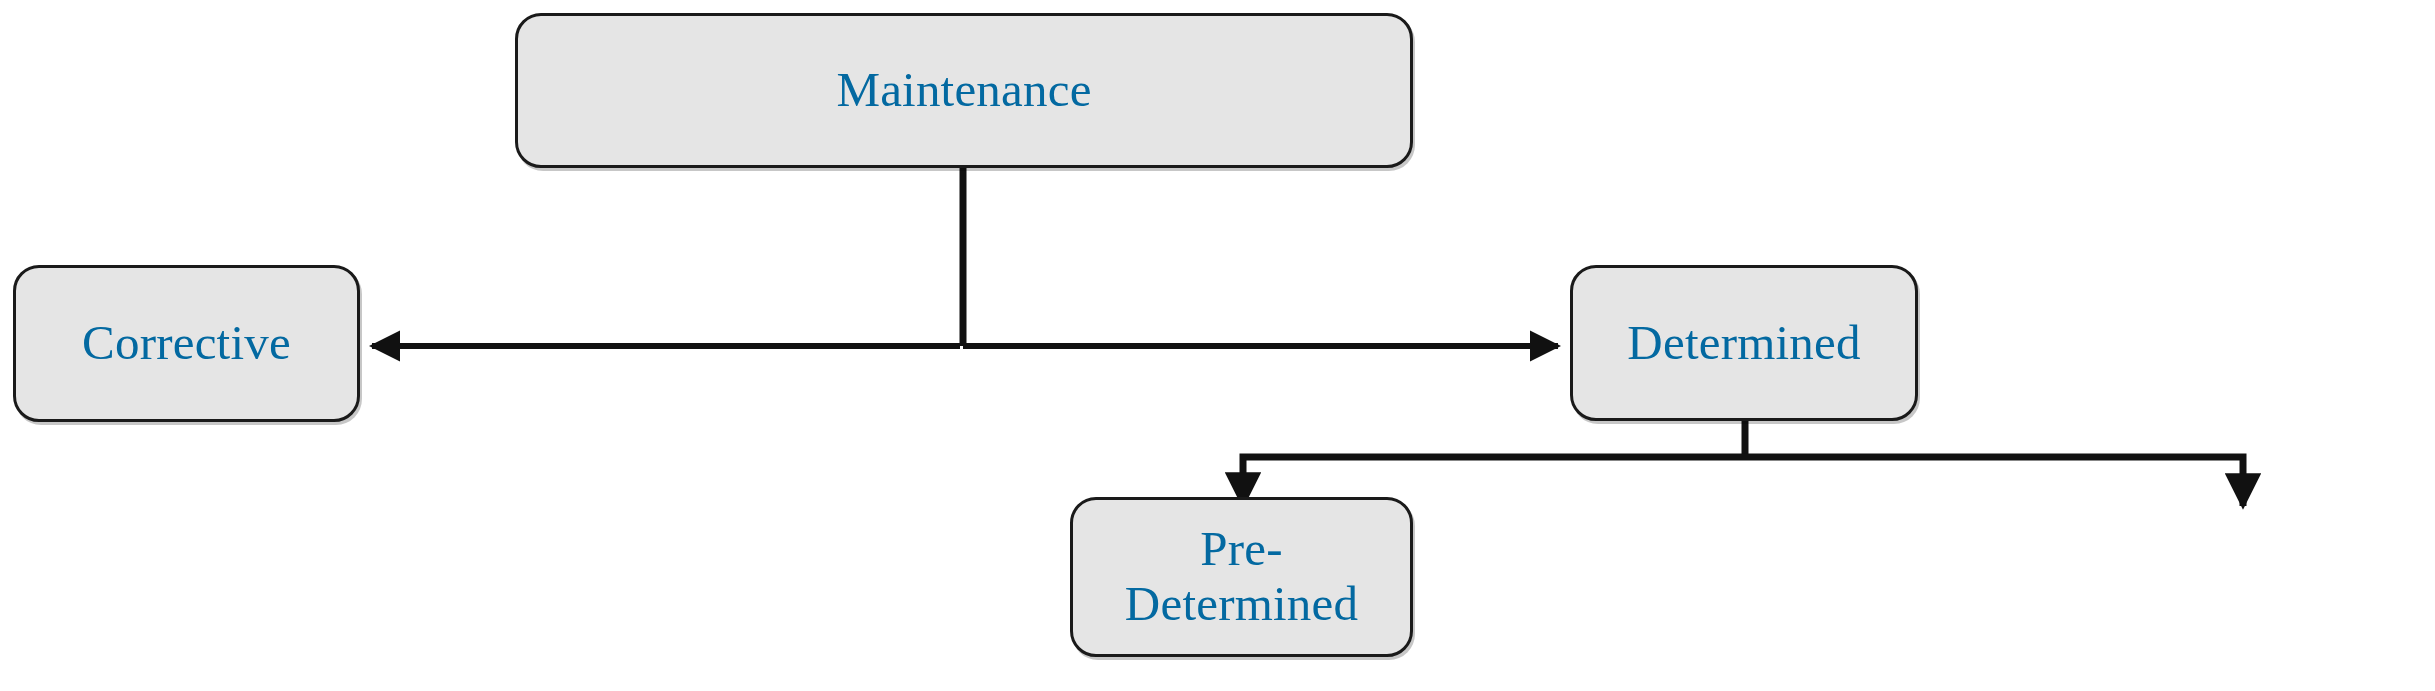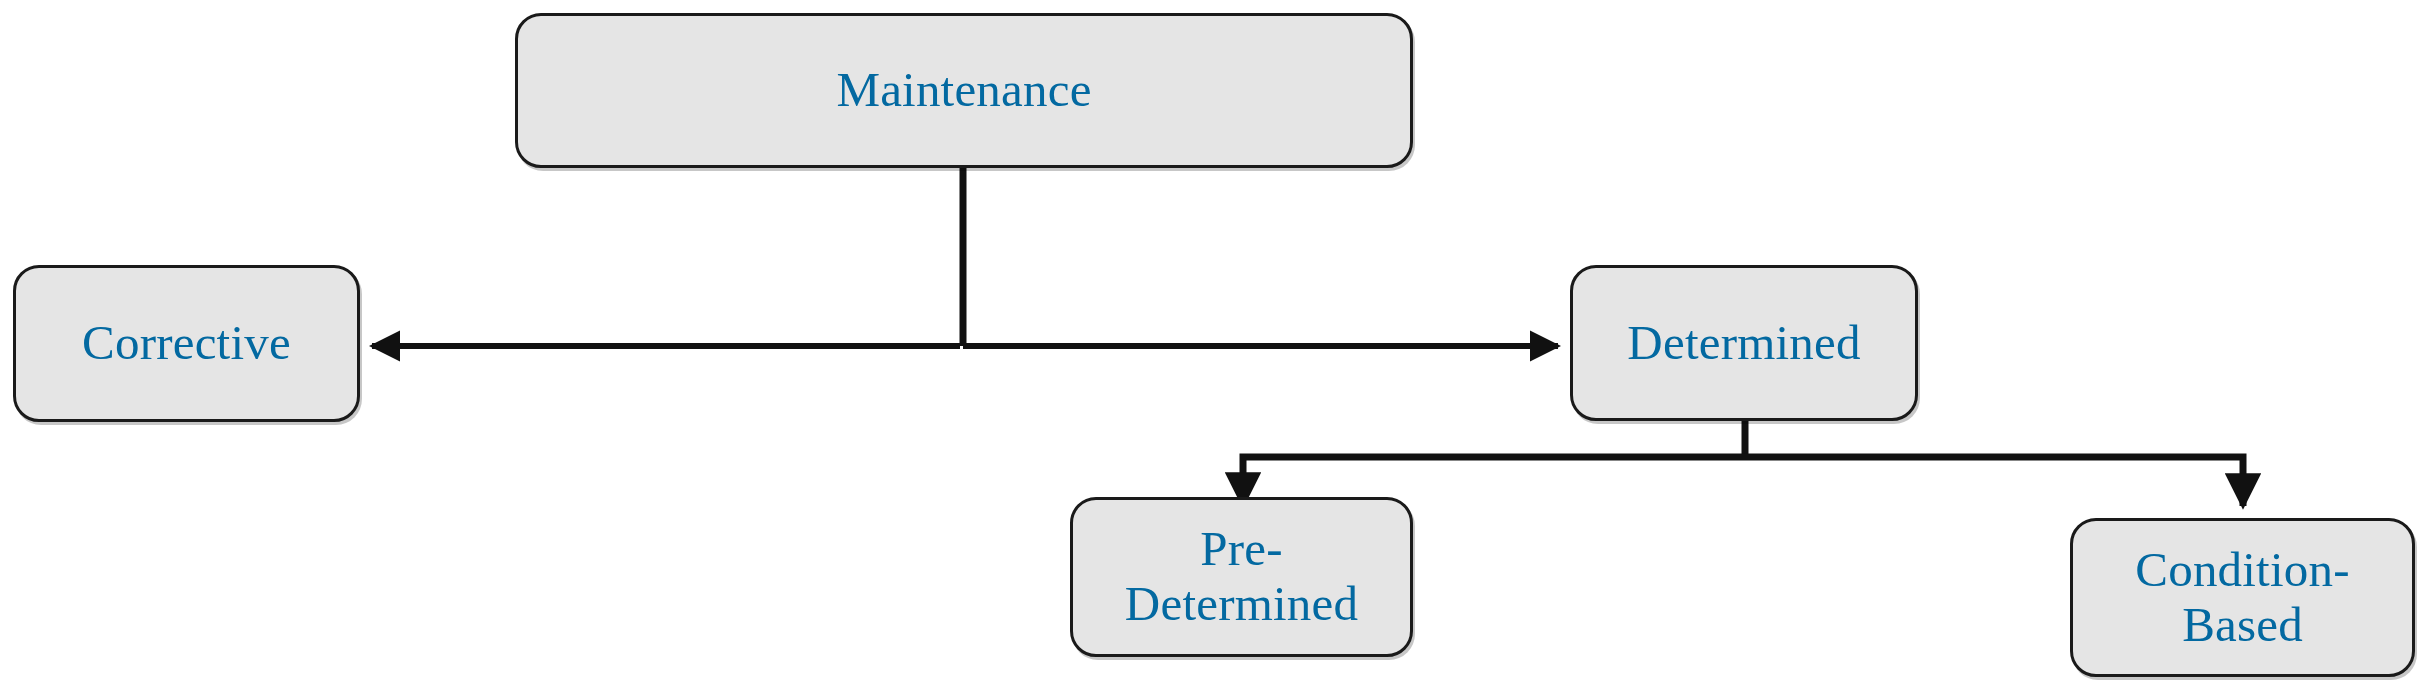--- a/index.html
+++ b/index.html
@@ -111,18 +111,14 @@
 
   <div class="node" id="node-preventive">
     <span class="node-label">Determined</span>
   </div>
 
   <div class="node" id="node-predetermined">
     <span class="node-label">Pre-
 Determined</span>
   </div>
 
-  <div class="node" id="node-conditionbased">
-    <span class="node-label">Condition-
-Based</span>
-  </div>
 
 </div>
 
 </body></html>

